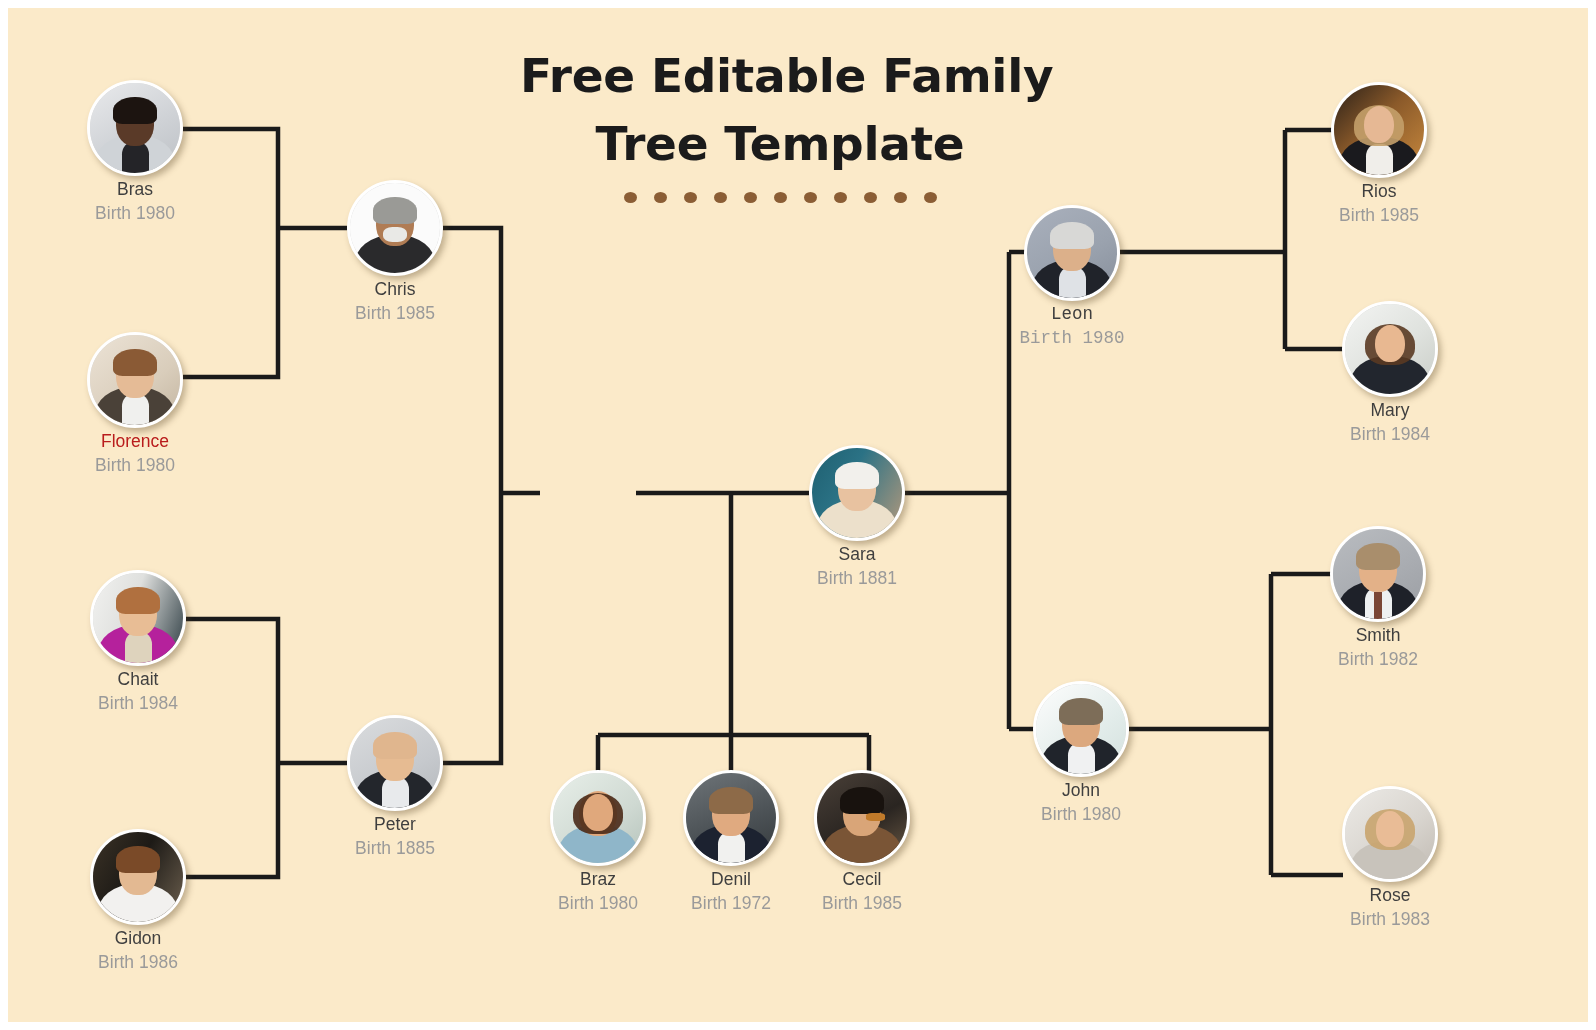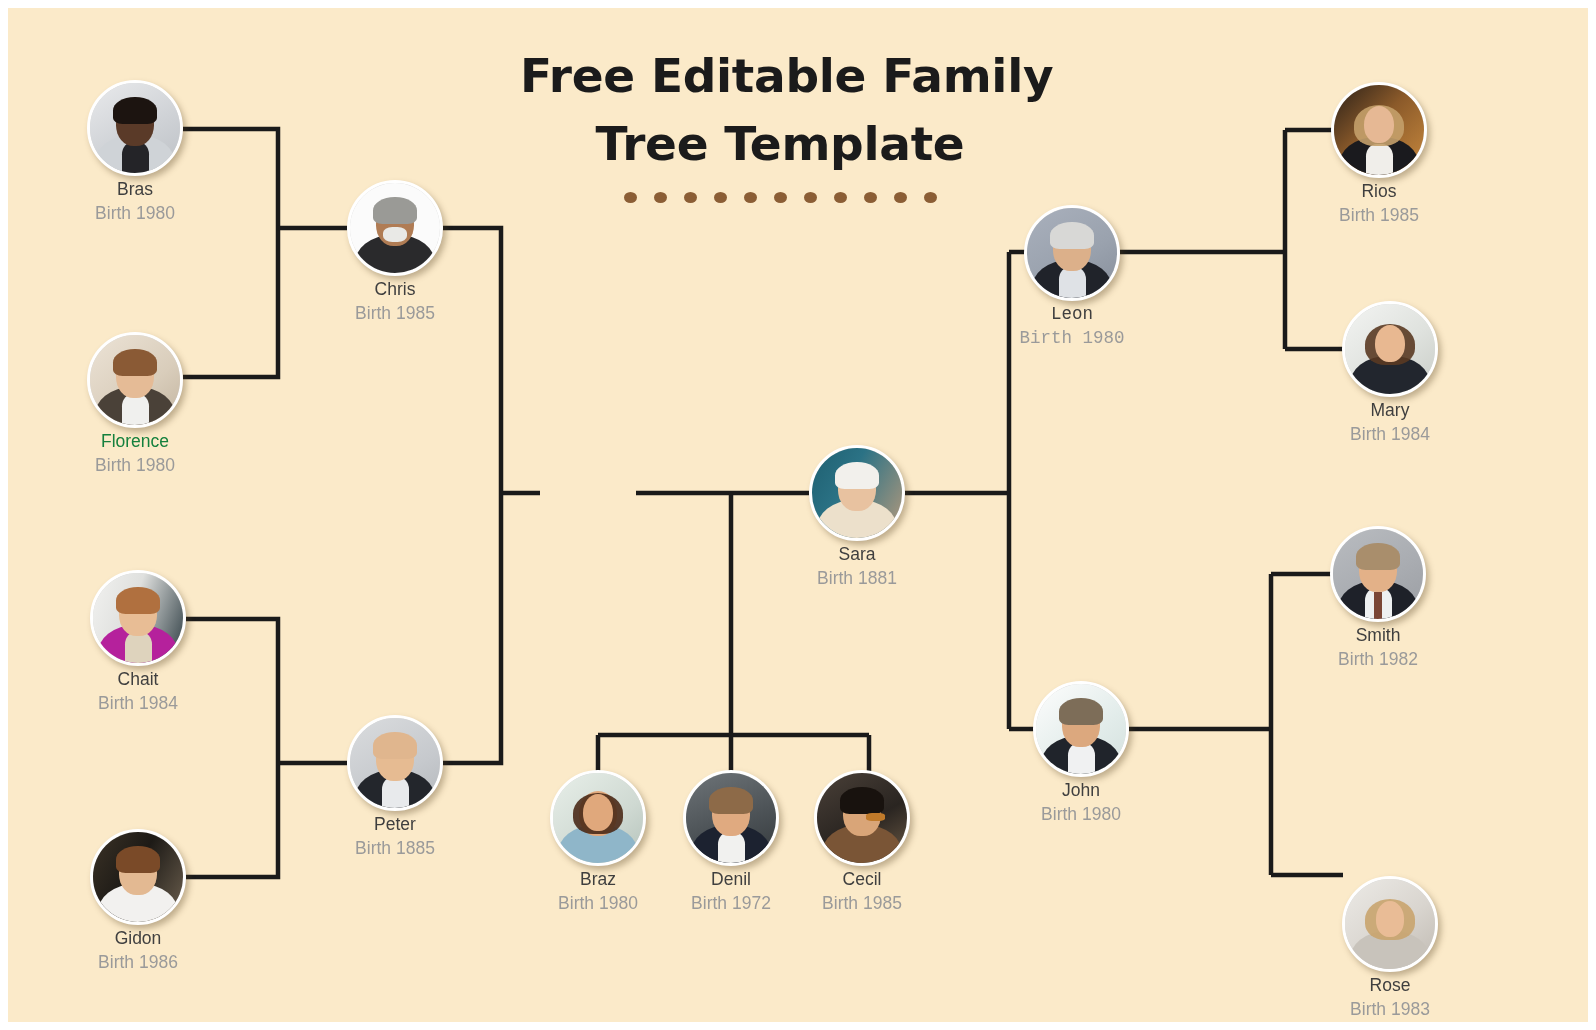--- a/index.html
+++ b/index.html
@@ -220,21 +220,21 @@
       <div class="avatar">
         <div class="photo">
           <div class="bg" style="background:linear-gradient(140deg,#ece3d6 0%,#d9cdbb 60%,#c2b49f 100%);"></div>
           <div class="torso" style="background:#4a4138;"></div>
           <div class="collar" style="background:#f0f0ee;"></div>
           <div class="head" style="background:#e5bb96;"></div>
           <div class="hair" style="background:#8a5a35;"></div>
         </div>
       </div>
     </div>
-    <div class="p-name" style="color: #15803d;">Florence</div>
+    <div class="p-name" style="color: #b91c1c;">Florence</div>
     <div class="p-birth" style="color: rgb(154, 154, 154);">Birth 1980</div>
   </div>
 
   <div class="person" style="left:395px; top:180px;">
     <div class="avatar-wrap">
       <div class="avatar">
         <div class="photo">
           <div class="bg" style="background:#fbfbfb;"></div>
           <div class="torso" style="background:#2a2a2c;"></div>
           <div class="head" style="background:#b07c54;"></div>
@@ -431,21 +431,21 @@
           <div class="head" style="background:#e3b188;"></div>
           <div class="hair" style="background:#a98e6c;"></div>
           <div style="position:absolute;left:50%;bottom:0;width:9%;height:30%;margin-left:-4.5%;background:#7a4636;"></div>
         </div>
       </div>
     </div>
     <div class="p-name" style="color: rgb(63, 63, 63);">Smith</div>
     <div class="p-birth" style="color: rgb(154, 154, 154);">Birth 1982</div>
   </div>
 
-  <div class="person" style="left:1390px; top:876px;">
+  <div class="person" style="left:1390px; top:786px;">
     <div class="avatar-wrap">
       <div class="avatar">
         <div class="photo">
           <div class="bg" style="background:linear-gradient(140deg,#eceae6 0%,#d9d5cf 55%,#bfb9b1 100%);"></div>
           <div class="torso" style="background:#c8c3bb;"></div>
           <div class="hairside" style="background:#c9a46e;"></div>
           <div class="head" style="background:#e9bc96;width:32%;margin-left:-16%;top:24%;height:40%;"></div>
         </div>
       </div>
     </div>

